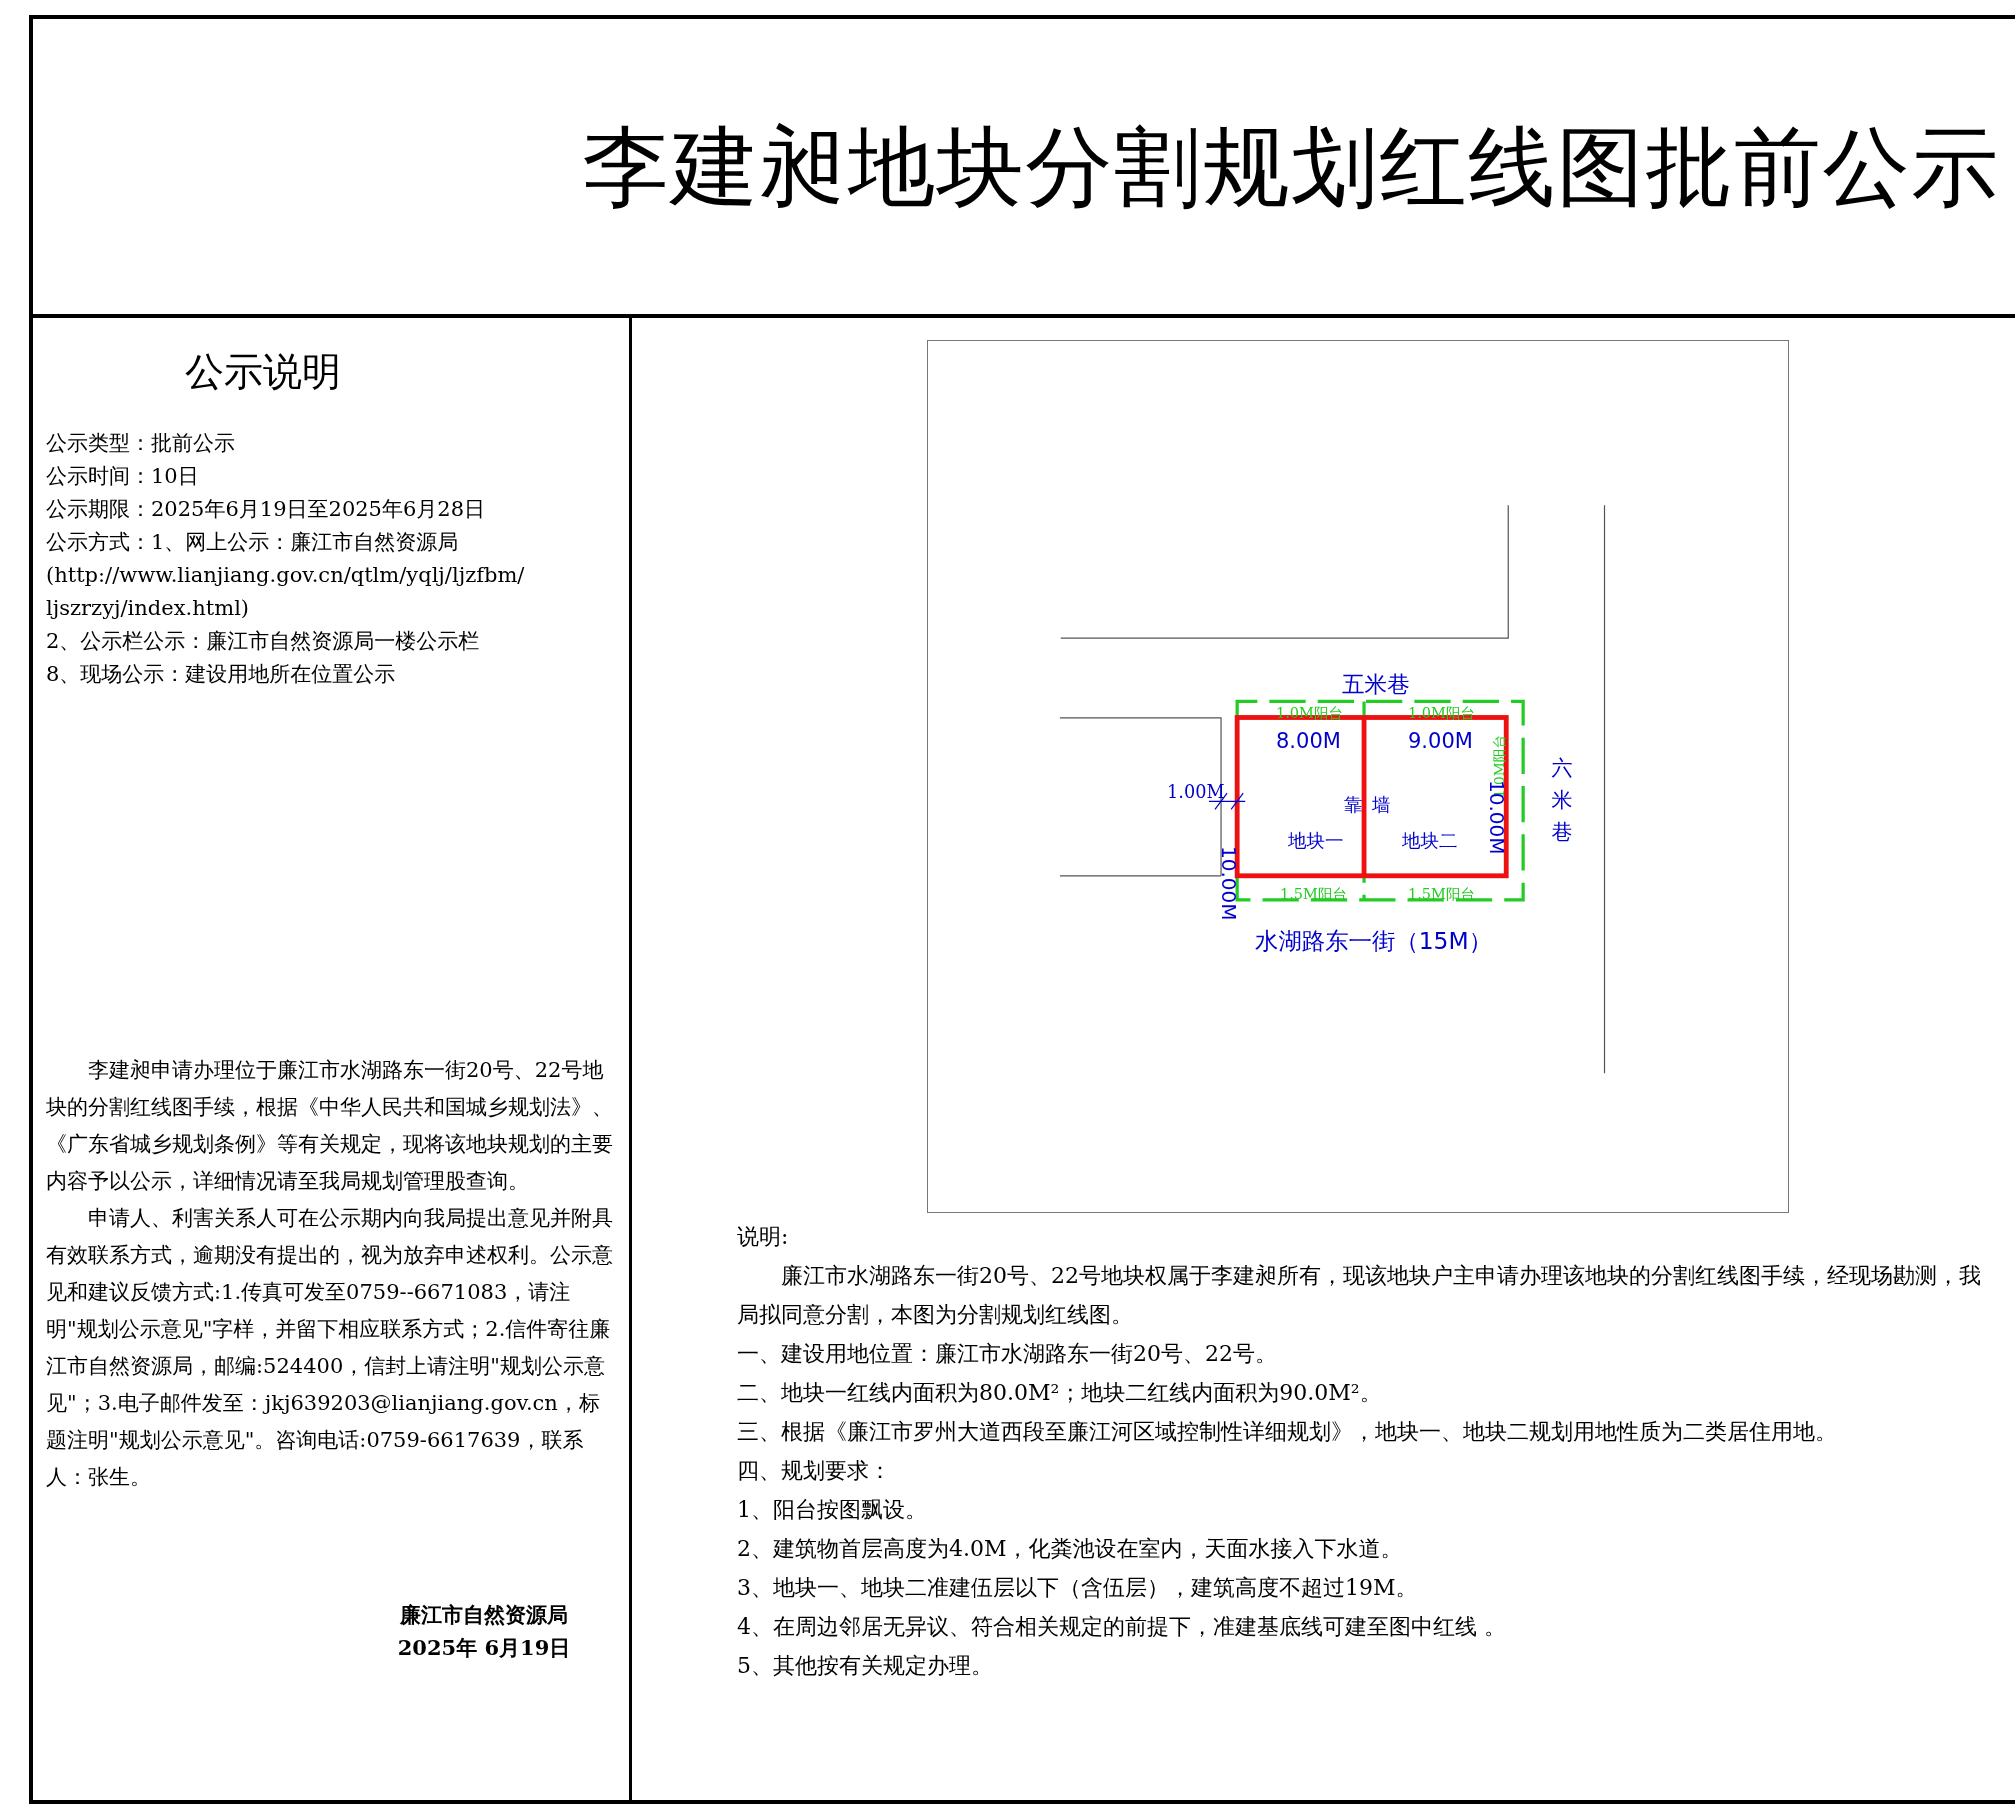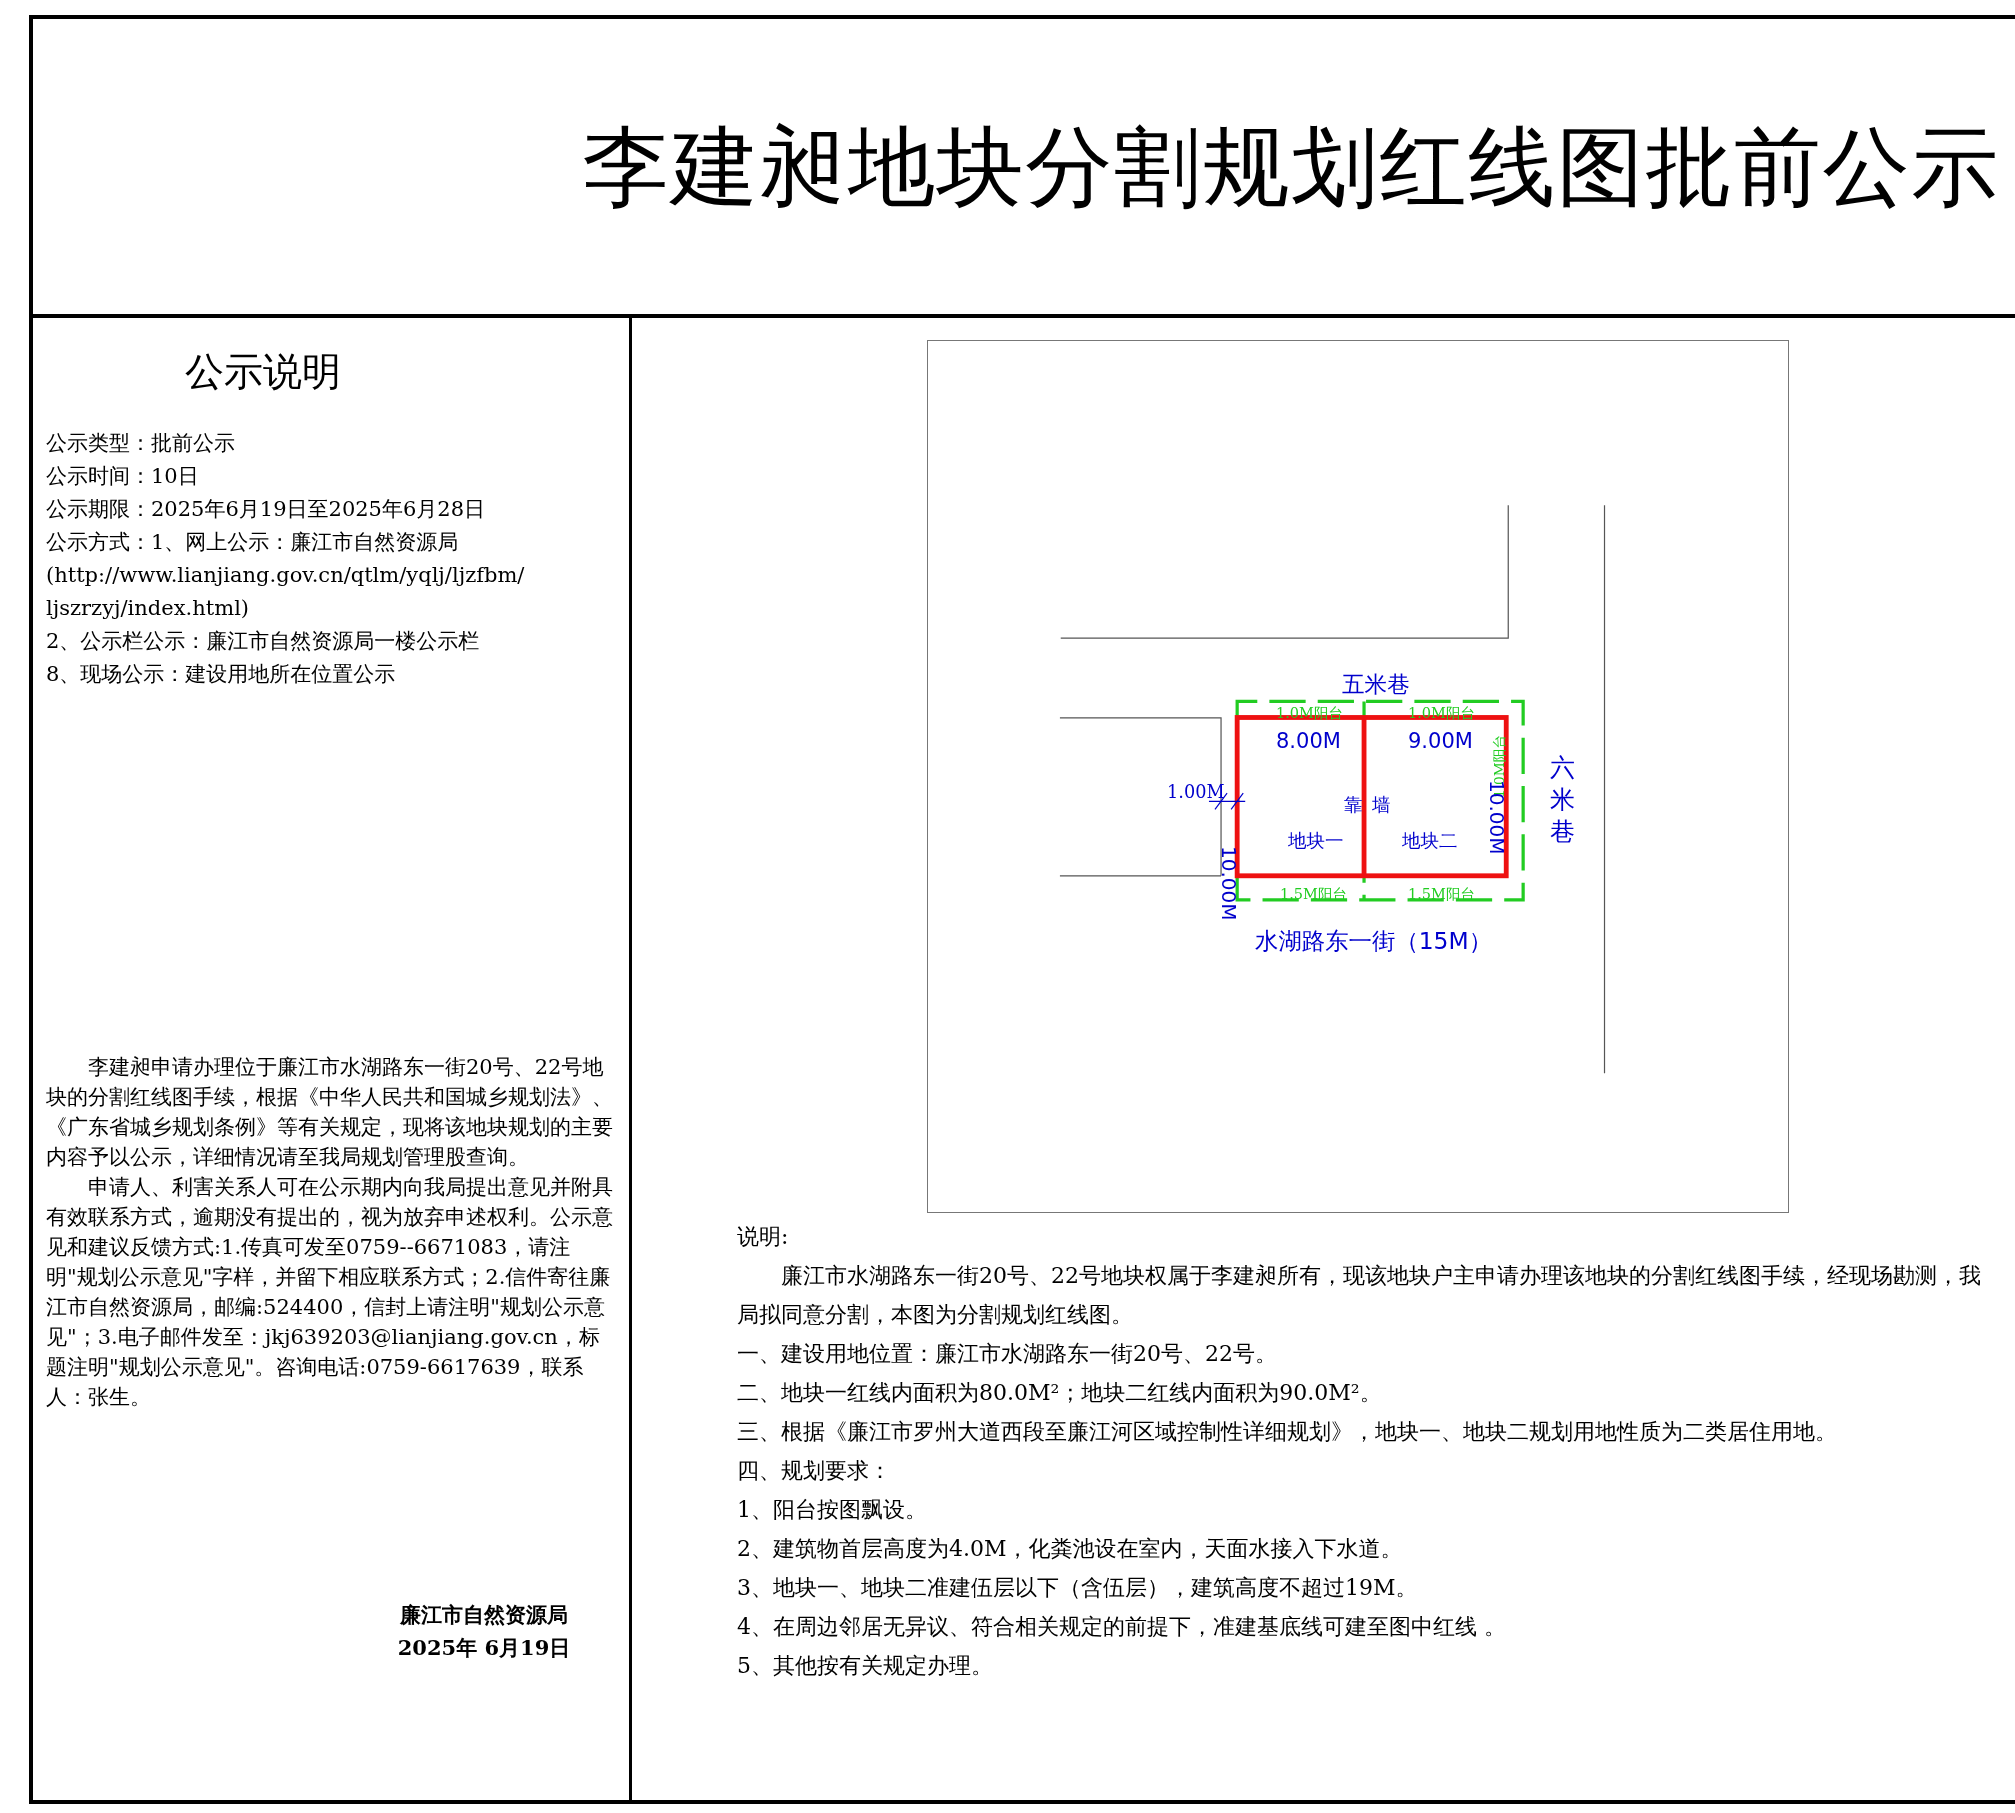--- a/index.html
+++ b/index.html
@@ -4,21 +4,21 @@
 <style>
   html,body{margin:0;padding:0;background:#fff;}
   body{width:2579px;height:1814px;position:relative;overflow:hidden;font-family:"DejaVu Serif","Liberation Serif",serif;color:#000;}
   .abs{position:absolute;}
   .frame{position:absolute;left:29px;top:15.3px;width:2524px;height:1789px;border:4px solid #000;box-sizing:border-box;}
   .hline{position:absolute;background:#000;}
   .vline{position:absolute;background:#000;}
   .title{position:absolute;left:33px;top:19.3px;width:2516px;height:298px;display:flex;align-items:center;justify-content:center;font-size:87px;letter-spacing:1.6px;}
   .sec-head{position:absolute;font-size:39px;}
   .info-line{font-size:21px;line-height:33px;white-space:nowrap;}
-  .para{position:absolute;left:12px;top:733px;width:572px;font-size:21px;line-height:30px;}
+  .para{position:absolute;left:12px;top:733px;width:572px;font-size:21px;line-height:37px;}
   .para p{margin:0;text-indent:2em;}
   .sig{position:absolute;font-size:21px;line-height:33px;text-align:center;font-weight:bold;}
   .plan-box{position:absolute;left:927px;top:340px;width:862px;height:873px;border:1.2px solid #777;box-sizing:border-box;}
   .blue{color:#0000cc;font-family:"DejaVu Sans","Liberation Sans",sans-serif;}
   .green{color:#22cc22;}
   .notes{position:absolute;left:737px;top:1217px;width:1310px;font-size:22px;line-height:39px;}
   .notes div{white-space:nowrap;}
 </style>
 </head>
 <body>
@@ -65,21 +65,21 @@
   </g>
 
   <rect x="770" y="937" width="668" height="393" fill="none" stroke="#ee1111" stroke-width="12"></rect>
   <line x1="1085" y1="937" x2="1085" y2="1330" stroke="#ee1111" stroke-width="12"></line>
 
   <line x1="700" y1="1145" x2="790" y2="1145" stroke="#0000cc" stroke-width="3"></line>
   <line x1="715" y1="1165" x2="745" y2="1125" stroke="#0000cc" stroke-width="3"></line>
   <line x1="755" y1="1165" x2="785" y2="1125" stroke="#0000cc" stroke-width="3"></line>
 </svg>
 <div class="abs blue" style="left:1342px;top:669px;font-size:22.6px;text-align:right;">五米巷</div>
-<div class="abs blue" style="left:1550px;top:752px;font-size:25px;width:24px;line-height:32px;text-align:right;">六米巷</div>
+<div class="abs blue" style="left:1550px;top:752px;font-size:21px;width:24px;line-height:32px;text-align:center;">六米巷</div>
 <div class="abs blue" style="left:1255px;top:925px;font-size:23.4px;">水湖路东一街（15M）</div>
 <div class="abs blue" style="left:1167px;top:782px;font-size:17.7px;font-family:'DejaVu Serif',serif;text-align:right;">1.00M</div>
 <div class="abs green" style="left:1276px;top:704px;font-size:14.5px;">1.0M阳台</div>
 <div class="abs green" style="left:1408px;top:704px;font-size:14.5px;">1.0M阳台</div>
 <div class="abs green" style="left:1280px;top:885px;font-size:14.5px;">1.5M阳台</div>
 <div class="abs green" style="left:1408px;top:885px;font-size:14.5px;">1.5M阳台</div>
 <div class="abs green" style="left:1491px;top:798px;font-size:13.7px;transform:rotate(-90deg);transform-origin:left top;">1.0M阳台</div>
 <div class="abs blue" style="left:1276px;top:729px;font-size:21px;">8.00M</div>
 <div class="abs blue" style="left:1408px;top:729px;font-size:21px;">9.00M</div>
 <div class="abs blue" style="left:1241px;top:846px;font-size:20px;transform:rotate(90deg);transform-origin:left top;">10.00M</div>

